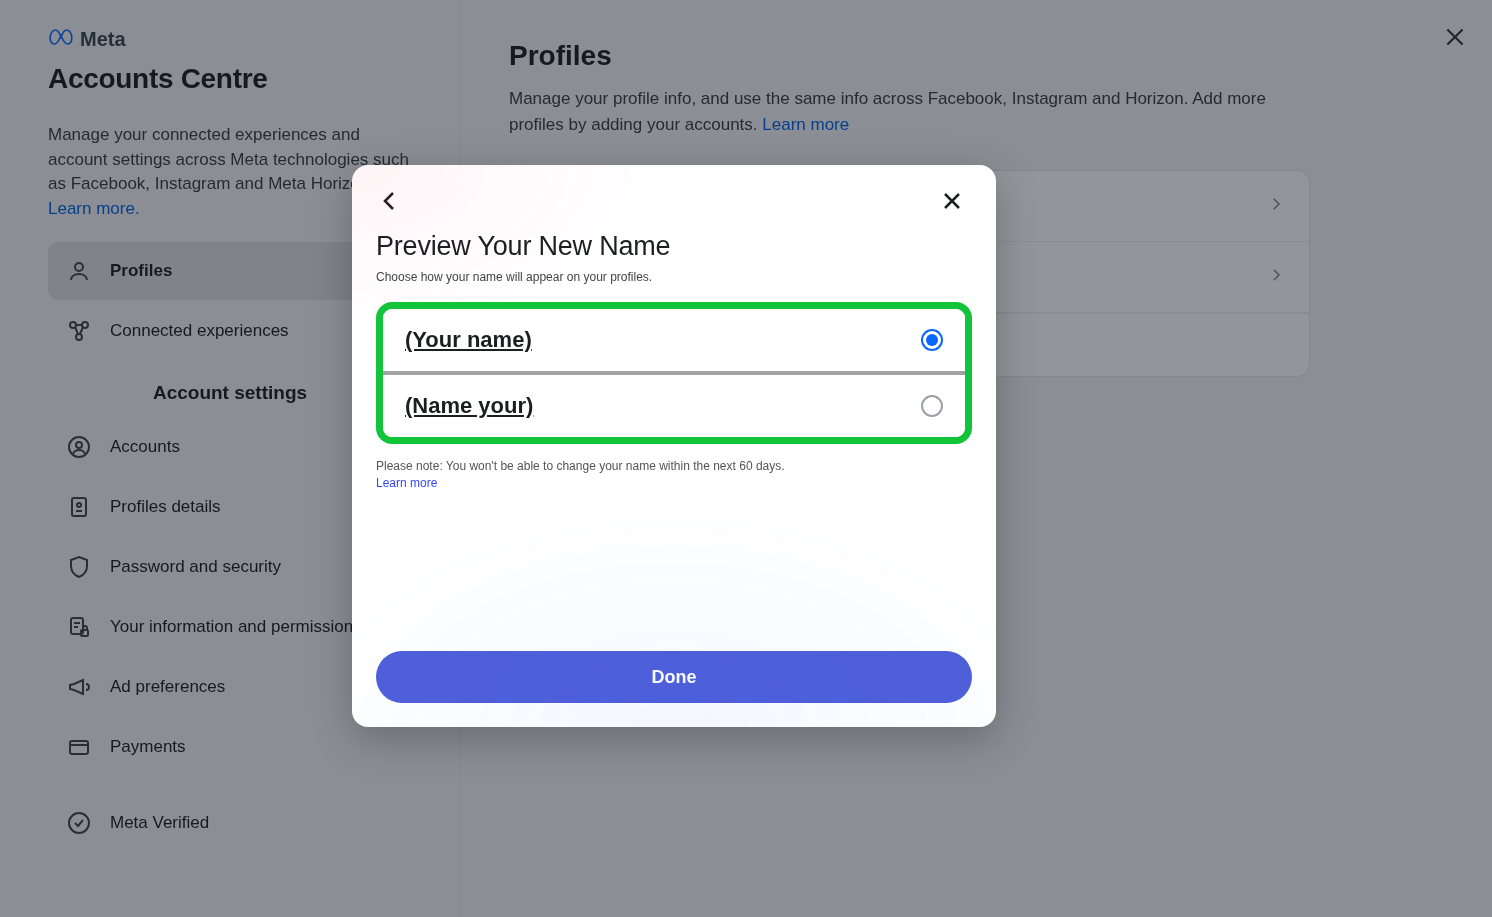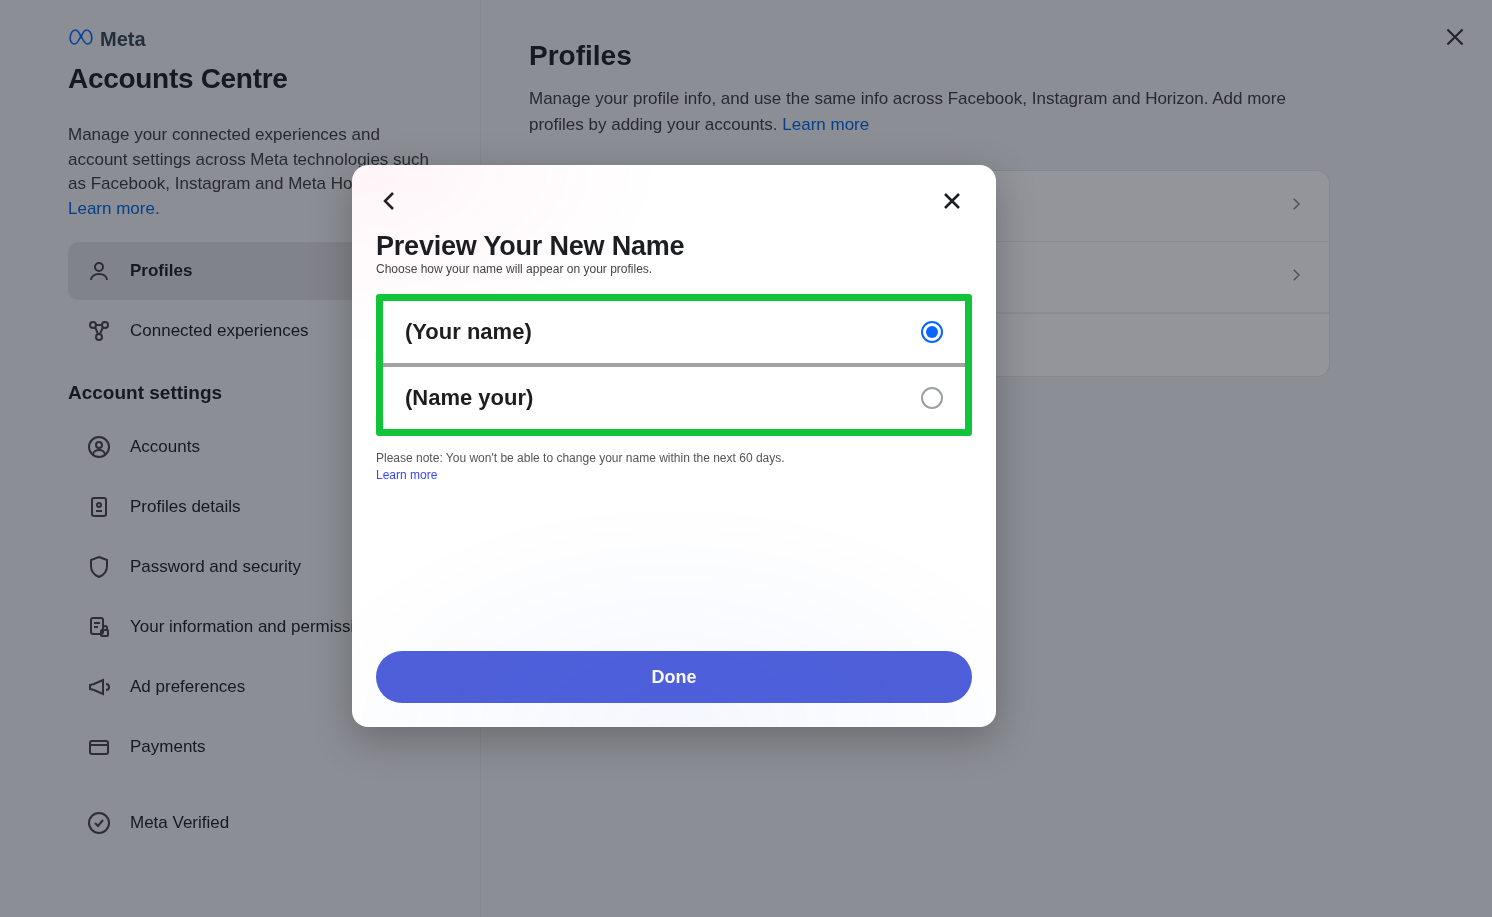--- a/index.html
+++ b/index.html
@@ -1,28 +1,28 @@
 <!DOCTYPE html>
 <html><head>
 <meta charset="utf-8">
 <style>
   * { box-sizing: border-box; margin: 0; padding: 0; }
   html, body { width: 1492px; height: 917px; font-family: -apple-system, BlinkMacSystemFont, "Segoe UI", Helvetica, Arial, sans-serif; background: #f0f2f5; overflow: hidden; color: #1c1e21; }
-  .app { display: flex; width: 100%; height: 100%; position: relative; padding-left: 20px; }
+  .app { display: flex; width: 100%; height: 100%; position: relative; }
   .sidebar { width: 460px; padding: 24px 48px 24px 48px; flex-shrink: 0; }
   .meta-logo { display: flex; align-items: center; gap: 6px; font-weight: 700; font-size: 20px; color: #344854; margin-bottom: 8px; }
   .meta-logo svg { width: 26px; height: 26px; }
   .page-title { font-size: 28px; font-weight: 700; margin-bottom: 28px; letter-spacing: -0.3px; }
   .page-desc { font-size: 17px; color: #3b3c3d; line-height: 1.45; margin-bottom: 20px; }
   .link { color: #0064e0; text-decoration: none; cursor: pointer; }
   .nav-item { display: flex; align-items: center; gap: 18px; padding: 16px 18px; border-radius: 10px; font-size: 17px; color: #1c1e21; cursor: pointer; margin-bottom: 2px; }
   .nav-item.active { background: rgba(0,0,0,0.08); font-weight: 600; }
   .nav-item .icon { width: 26px; height: 26px; display: flex; align-items: center; justify-content: center; color: #444; }
   .nav-item .icon svg { width: 24px; height: 24px; }
-  .section-label { font-size: 19px; font-weight: 600; margin: 22px 0 14px 0; }
+  .section-label { font-size: 19px; font-weight: 600; margin: 22px 0 14px 0; text-align: center; }
   .divider { width: 1px; background: #e4e6eb; }
   .main { flex: 1; padding: 40px 48px; position: relative; }
   .main-title { font-size: 28px; font-weight: 700; margin-bottom: 14px; }
   .main-desc { font-size: 17px; color: #3b3c3d; line-height: 1.5; margin-bottom: 34px; max-width: 790px; }
   .card { background: #fff; border-radius: 12px; box-shadow: 0 0 0 1px rgba(0,0,0,0.05); overflow: hidden; max-width: 800px; }
   .card-row { display: flex; align-items: center; justify-content: space-between; padding: 24px 24px; border-bottom: 1px solid #eee; cursor: pointer; }
   .card-row:last-of-type { border-bottom: none; }
   .card-row .chev { color: #888; }
   .card-add { padding: 22px 24px; color: #0064e0; font-weight: 600; font-size: 16px; cursor: pointer; border-top: 1px solid #eee; }
   .top-close { position: absolute; top: 24px; right: 24px; cursor: pointer; color: #333; }
@@ -31,23 +31,23 @@
   
   .scrim { position: absolute; inset: 0; background: rgba(15,20,30,0.45); }
 
   
   .dialog { position: absolute; left: 352px; top: 165px; width: 644px; height: 562px; background: #fff; border-radius: 16px; box-shadow: 0 12px 40px rgba(0,0,0,0.25); padding: 0; display: flex; flex-direction: column; }
   .dialog::before { content: ""; position: absolute; inset: 0; border-radius: 16px; background: radial-gradient(120% 80% at 0% 0%, rgba(255,80,130,0.06), transparent 40%), radial-gradient(120% 80% at 50% 100%, rgba(60,100,255,0.05), transparent 50%); pointer-events: none; }
   .dialog-header { display: flex; align-items: center; justify-content: space-between; padding: 18px 26px 0 20px; }
   .dialog-header .hbtn { width: 36px; height: 36px; display: flex; align-items: center; justify-content: center; cursor: pointer; color: #1c1e21; }
   .dialog-header .hbtn svg { width: 24px; height: 24px; }
   .dialog-body { padding: 12px 24px 0 24px; flex: 1; position: relative; }
-  .dialog-title { font-size: 27px; font-weight: 700; letter-spacing: -0.2px; }
+  .dialog-title { font-size: 27px; font-weight: 400; margin-bottom: 8px; letter-spacing: -0.2px; }
   .dialog-sub { font-size: 12px; color: #444; margin-bottom: 18px; }
-  .highlight-box { border: 7px solid #12c43a; border-radius: 3px; overflow: hidden; }
+  .highlight-box { border: 7px solid #12c43a; border-radius: 16px; overflow: hidden; text-decoration: underline; }
   .option-row { display: flex; align-items: center; justify-content: space-between; padding: 18px 22px; background: #fff; cursor: pointer; }
   .option-row + .option-row { border-top: 4px solid #a3a3a3; }
   .option-label { font-size: 22px; font-weight: 700; }
   .radio { width: 22px; height: 22px; border: 2px solid #9aa0a6; border-radius: 50%; position: relative; flex-shrink: 0; }
   .radio.checked { border-color: #0a66ff; }
   .radio.checked::after { content: ""; position: absolute; top: 3px; left: 3px; right: 3px; bottom: 3px; background: #0a66ff; border-radius: 50%; }
   .note { font-size: 12px; color: #555; margin-top: 14px; line-height: 1.4; }
   .note .link2 { color: #3546ff; cursor: pointer; display: inline-block; }
   .dialog-footer { padding: 18px 24px 24px 24px; }
   .done-btn { width: 100%; height: 52px; border-radius: 26px; background: #4f5fd9; color: #fff; font-size: 18px; font-weight: 600; border: none; cursor: pointer; }

